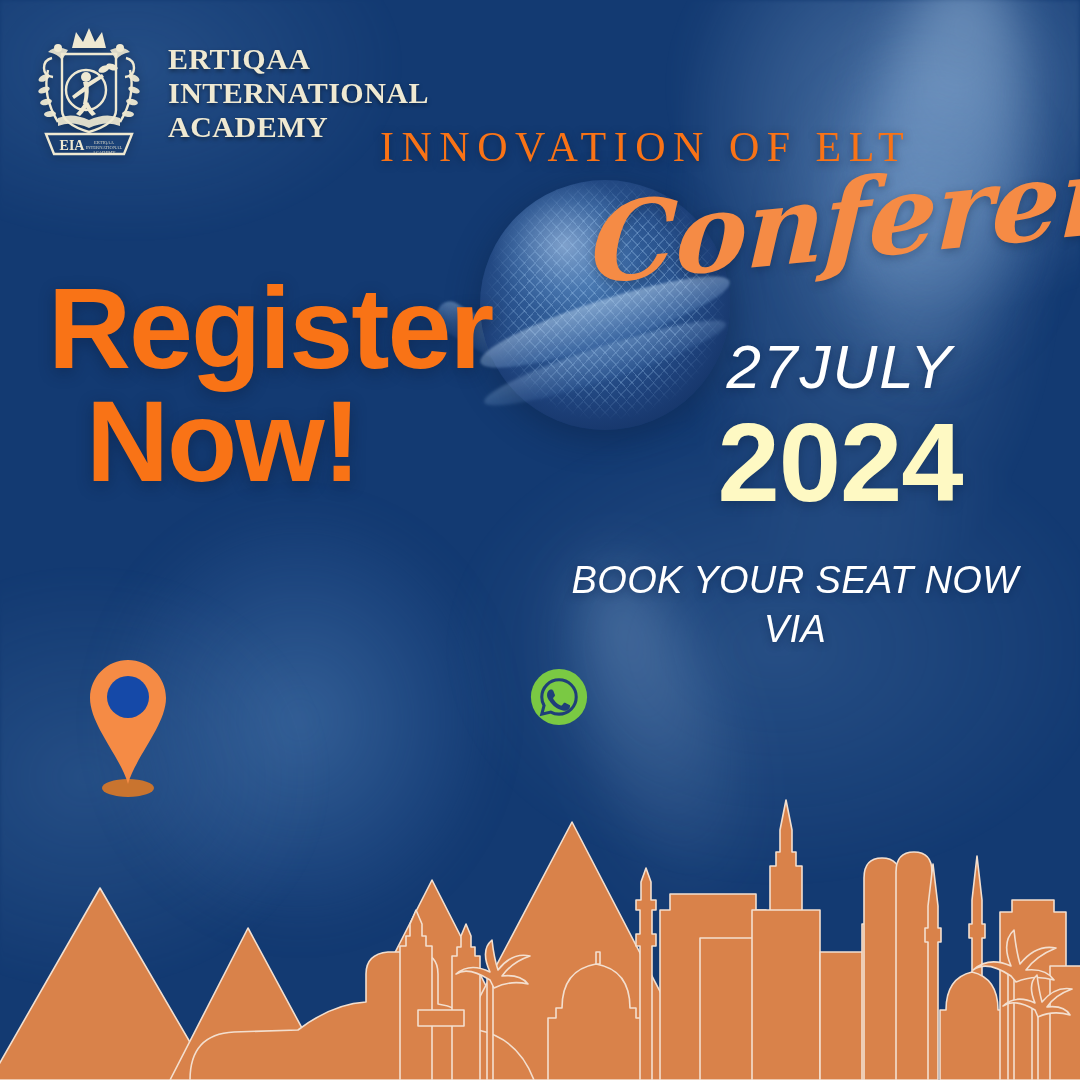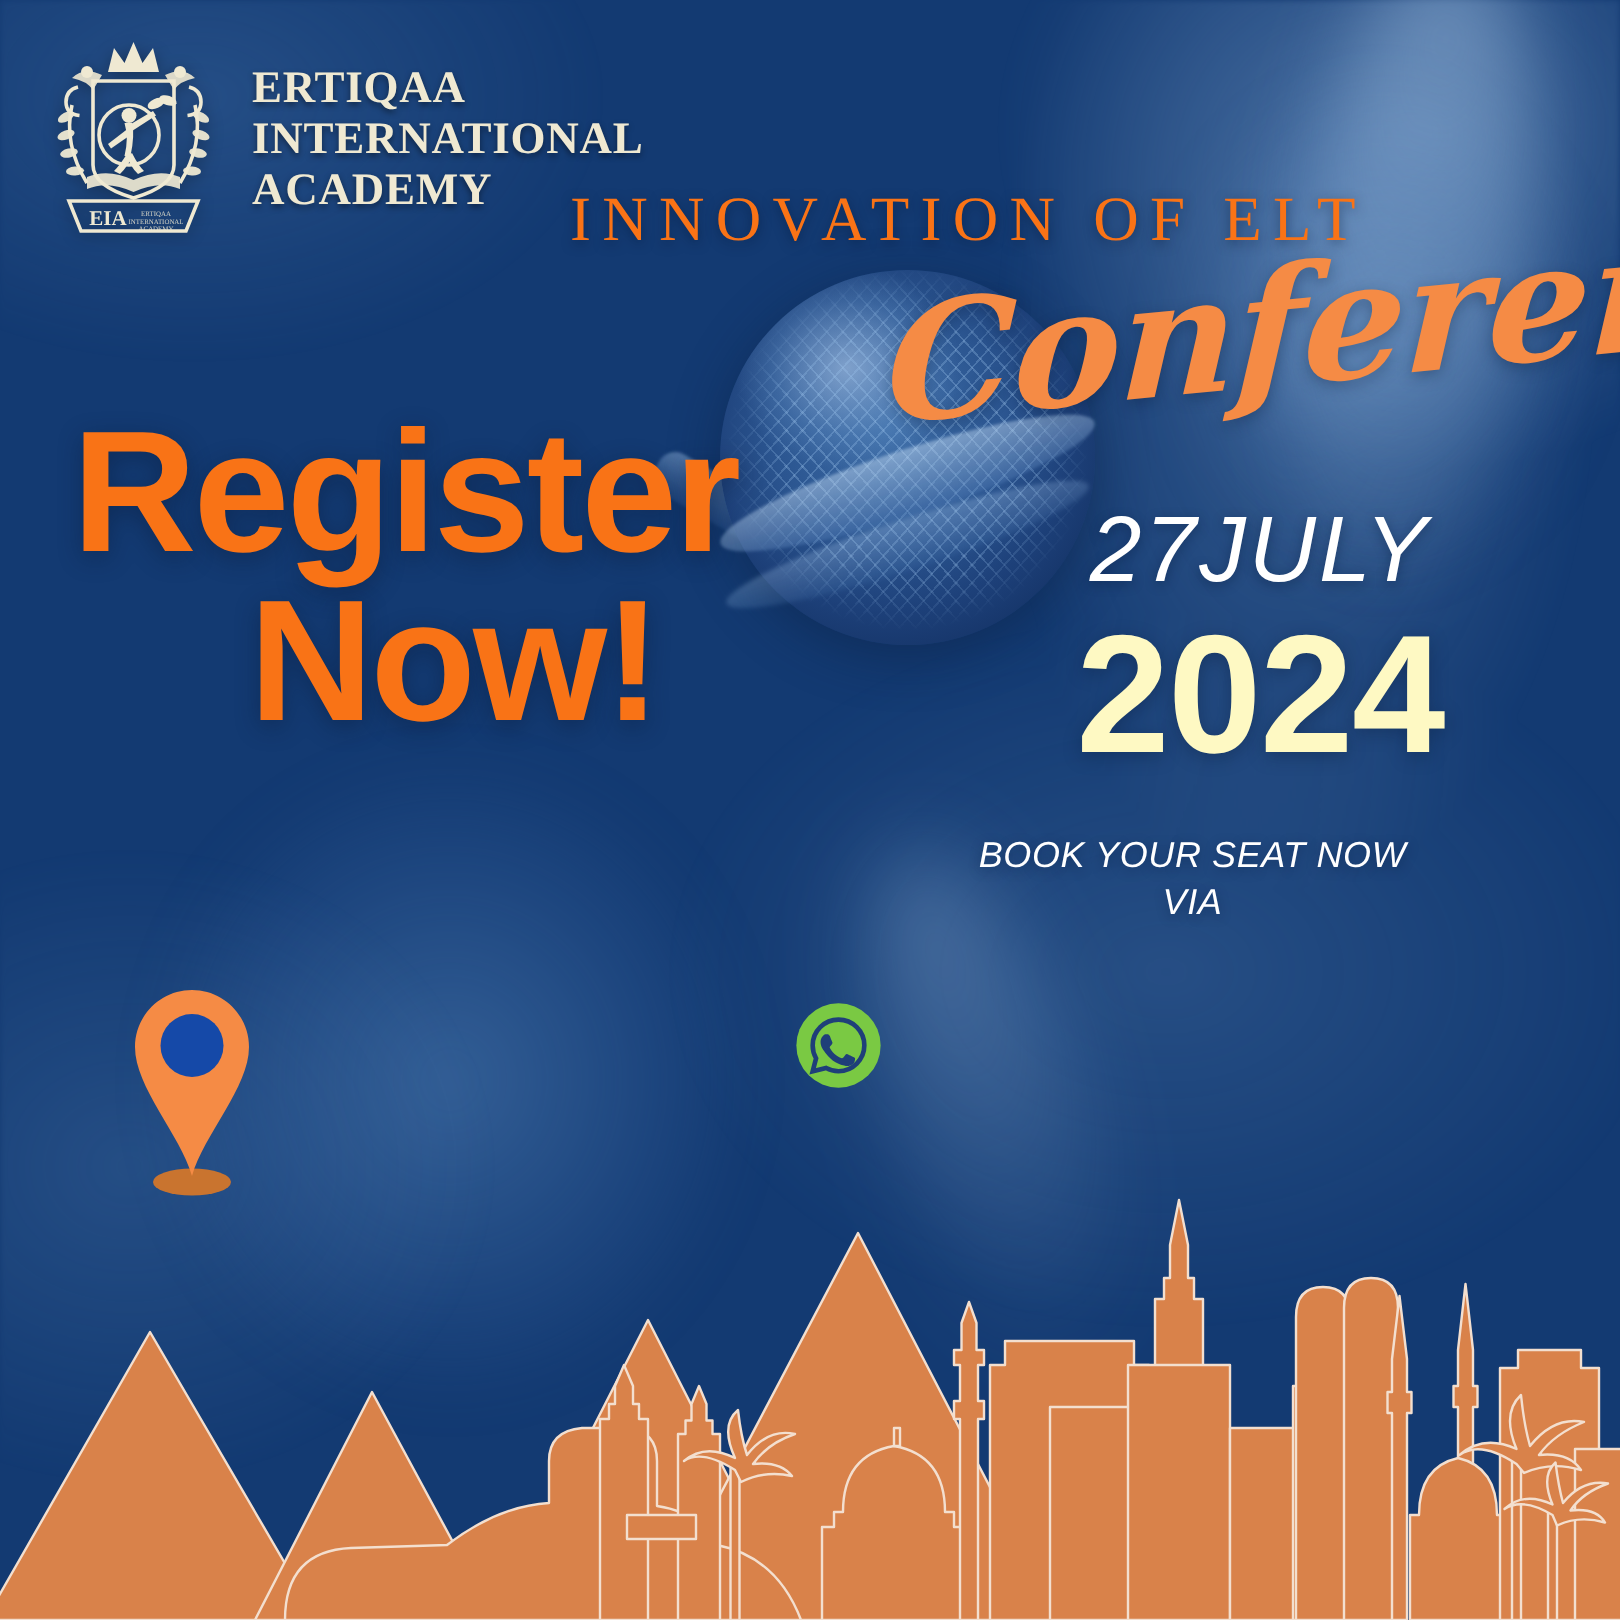--- a/index.html
+++ b/index.html
@@ -148,21 +148,21 @@
   
   .register{
     position:absolute;left:48px;top:272px;
     color:#f97316;
     font-weight:700;
     font-size:115px;
     line-height:.98;
     letter-spacing:-2px;
     text-shadow:0 4px 16px rgba(8,26,58,.45);
   }
-  .register .l2{display:block;margin-left:118px;}
+  .register .l2{display:block;margin-left:38px;}
 
   
   .date-block{position:absolute;left:660px;top:336px;width:360px;text-align:center;}
   .date-day{
     color:#ffffff;
     font-size:62px;
     font-weight:300;
     font-style:italic;
     letter-spacing:2px;
     line-height:1;
@@ -175,21 +175,21 @@
     letter-spacing:-1px;
     line-height:1.05;
     margin-top:6px;
     text-shadow:0 3px 12px rgba(8,26,58,.35);
   }
 
   
   .book{
     position:absolute;left:560px;top:556px;width:470px;
     color:#ffffff;
-    font-size:24px;
+    font-size:38px;
     font-style:italic;
     font-weight:400;
     text-align:center;
     line-height:1.28;
     letter-spacing:.4px;
     text-shadow:0 2px 8px rgba(8,26,58,.4);
   }
 
   
   .contact{position:absolute;left:530px;top:658px;display:flex;gap:20px;align-items:flex-start;}

